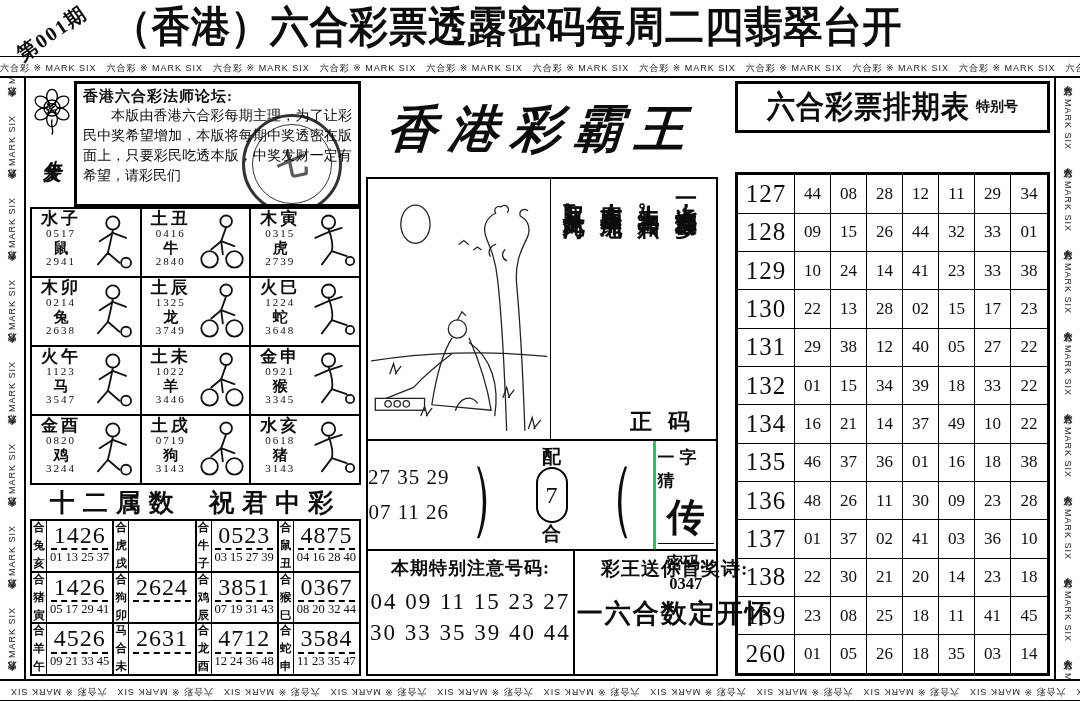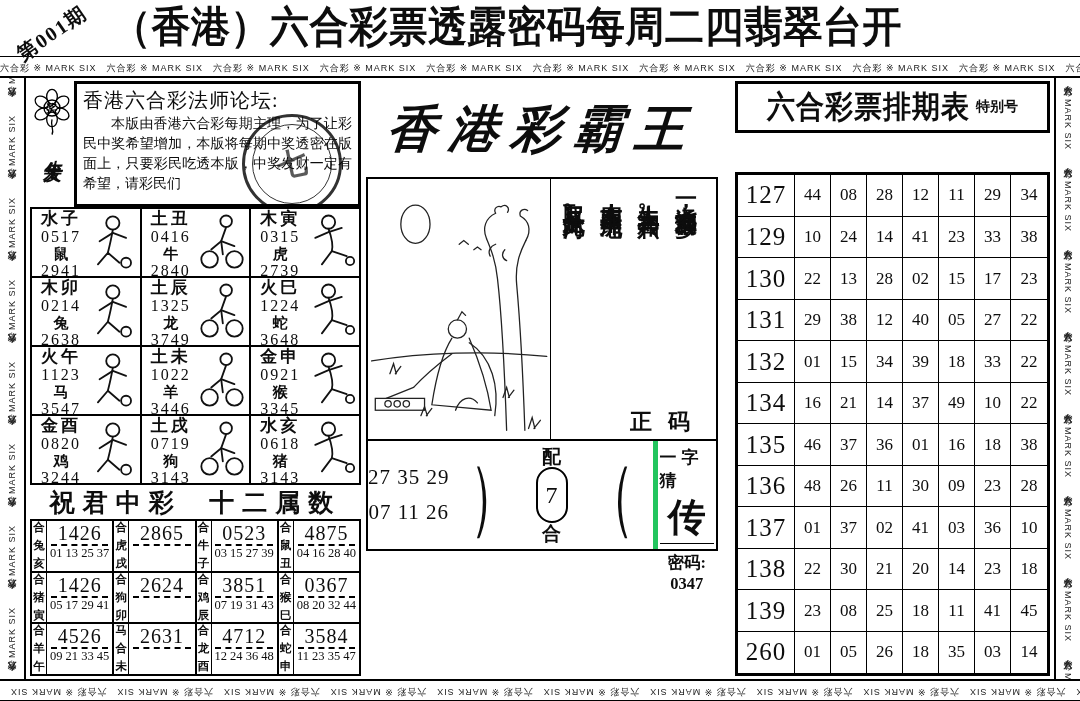--- a/index.html
+++ b/index.html
@@ -23,60 +23,60 @@
   .content{flex:1;display:flex;gap:5px;padding:3px 4px;border-left:2px solid #000;border-right:2px solid #000;min-width:0;}
 
   
   .col-left{width:331px;display:flex;flex-direction:column;}
   .left-top{display:flex;height:126px;}
   .logo-col{width:44px;display:flex;flex-direction:column;align-items:center;padding-top:2px;}
   .logo-col svg{width:40px;height:58px;stroke:#000;fill:none;stroke-width:2;}
   .logo-col svg text{fill:#000;stroke:none;font-weight:bold;}
   .logo-caption{writing-mode:vertical-rl;text-orientation:upright;font-weight:900;font-style:italic;font-size:18px;margin-top:4px;letter-spacing:2px;}
   .forum{flex:1;border:3px solid #000;padding:3px 6px;position:relative;overflow:hidden;}
-  .forum-title{font-size:20px;font-weight:normal;letter-spacing:1px;}
+  .forum-title{font-size:15px;font-weight:bold;letter-spacing:1px;}
   .forum-body{font-size:14px;line-height:1.42;text-align:justify;text-indent:2em;}
   .stamp{position:absolute;right:16px;top:30px;width:100px;height:100px;border:3px solid #000;border-radius:50%;opacity:.8;}
   .stamp::before{content:"";position:absolute;inset:7px;border:1.5px solid #000;border-radius:50%;}
   .stamp-core{position:absolute;inset:0;display:flex;align-items:center;justify-content:center;font-size:30px;font-weight:bold;transform:rotate(-12deg);opacity:.85;}
 
   .zodiac-grid{display:grid;grid-template-columns:repeat(3,1fr);border-top:2.5px solid #000;border-left:2.5px solid #000;}
   .z-cell{border-right:2.5px solid #000;border-bottom:2.5px solid #000;height:69px;display:flex;padding:1px 2px;overflow:hidden;}
   .z-info{width:54px;text-align:center;line-height:1.08;}
   .z-el{font-weight:bold;font-size:17px;letter-spacing:3px;white-space:nowrap;}
-  .z-num{font-size:16px;letter-spacing:2px;}
+  .z-num{font-size:11px;letter-spacing:2px;}
   .z-an{font-size:15px;font-weight:bold;}
   .doodle{flex:1;height:64px;stroke:#111;fill:none;stroke-width:2.2;stroke-linecap:round;}
 
   .pairs-header{height:34px;display:flex;align-items:center;justify-content:space-around;font-size:25px;font-weight:900;letter-spacing:8px;padding:0 6px;}
   .pairs-grid{display:grid;grid-template-columns:repeat(4,1fr);border-top:2.5px solid #000;border-left:2.5px solid #000;flex:1;}
   .p-cell{border-right:2.5px solid #000;border-bottom:2.5px solid #000;display:flex;min-height:46px;}
   .p-label{width:15px;border-right:1.5px solid #000;display:flex;flex-direction:column;align-items:center;justify-content:space-between;font-size:11.5px;font-weight:bold;padding:1px 0;line-height:1;}
   .p-main{flex:1;display:flex;flex-direction:column;align-items:center;}
-  .p-big{font-size:20px;line-height:1.05;letter-spacing:1px;margin-top:2px;}
+  .p-big{font-size:24px;line-height:1.05;letter-spacing:1px;margin-top:2px;}
   .p-dash{width:88%;border-bottom:2px dashed #000;margin:0 0 1px;}
   .p-small{font-size:12.5px;white-space:nowrap;line-height:1;}
 
   
   .col-center{width:352px;display:flex;flex-direction:column;}
   .c-masthead{height:96px;display:flex;align-items:center;justify-content:center;font-size:50px;font-weight:900;font-style:italic;letter-spacing:12px;white-space:nowrap;transform:skewX(-4deg);}
   .c-main{border:2.5px solid #000;height:264px;display:flex;min-height:0;}
   .c-illu{flex:1.18;border-right:1.5px solid #000;position:relative;}
   .c-illu svg{width:100%;height:100%;stroke:#222;fill:none;stroke-width:1.4;stroke-linecap:round;}
   .c-poem{flex:1;position:relative;padding:8px 6px 26px 4px;overflow:hidden;}
   .poem-text{writing-mode:vertical-rl;text-orientation:upright;font-size:22px;font-weight:bold;line-height:1.7;height:100%;letter-spacing:2px;}
   .poem-footer{position:absolute;bottom:2px;right:10px;font-size:22px;font-weight:bold;letter-spacing:16px;white-space:nowrap;}
   .c-combo{border:2.5px solid #000;border-top:none;height:110px;display:flex;}
   .combo-box{flex:1;display:flex;align-items:center;justify-content:center;gap:1px;}
   .combo-nums{font-size:21px;line-height:1.65;text-align:center;white-space:nowrap;letter-spacing:1px;}
   .bracket{font-size:84px;font-weight:400;line-height:1;transform:scaleX(.55);font-family:"DejaVu Sans",sans-serif;}
   .oval-wrap{display:flex;flex-direction:column;align-items:center;line-height:1;}
   .combo-char{font-size:19px;font-weight:bold;}
   .oval{width:32px;height:56px;border:2.5px solid #000;border-radius:16px;display:flex;align-items:center;justify-content:center;font-size:24px;margin:1px 0;}
-  .word-box{width:116px;border-left:5px solid #22c55e;display:flex;flex-direction:column;align-items:center;justify-content:space-between;padding:5px 2px 0;}
+  .word-box{width:116px;border-left:3px solid #22c55e;display:flex;flex-direction:column;align-items:center;justify-content:space-between;padding:5px 2px 0;}
   .word-title{font-size:17px;font-weight:bold;letter-spacing:5px;}
   .word-char{font-size:38px;font-weight:bold;}
   .word-code{font-size:16.5px;font-weight:bold;border-top:1.5px solid #000;width:100%;text-align:center;padding:8px 0;}
   .c-bottom{border:2.5px solid #000;border-top:none;flex:1;display:flex;min-height:0;}
   .special-box{flex:1.05;border-right:2px solid #000;padding:5px 2px;text-align:center;}
   .special-title{font-size:18px;font-weight:bold;letter-spacing:1px;white-space:nowrap;}
   .special-nums{font-size:23px;line-height:1.35;letter-spacing:2px;margin-top:6px;white-space:nowrap;}
   .prize-box{flex:1;text-align:center;padding:5px 2px;}
   .prize-title{font-size:19px;font-weight:900;letter-spacing:1px;white-space:nowrap;}
   .prize-line{font-size:26px;font-weight:900;margin-top:14px;letter-spacing:2px;white-space:nowrap;}
@@ -310,46 +310,41 @@
                 <circle cx="26" cy="11" r="8"></circle>
                 <path d="M26 19 C30 30 32 38 30 46"></path>
                 <path d="M26 23 L10 30 M26 23 L42 18"></path>
                 <path d="M30 46 L18 62 M30 46 L48 52"></path>
                 <circle cx="52" cy="58" r="5"></circle>
               </svg>
             </div>
           </div>
 
         <div class="pairs-header">
+          <span>十二属数</span>
           <span>祝君中彩</span>
-          <span>十二属数</span>
         </div>
         <div class="pairs-grid" id="pairs-grid">
             <div class="p-cell">
               <div class="p-label">
                 <span>合</span>
                 <span>兔</span>
                 <span>亥</span>
               </div>
               <div class="p-main">
                 <div class="p-big">1426</div>
                 <div class="p-dash"></div>
                 <div class="p-small">01 13 25 37</div>
               </div>
             </div>
             <div class="p-cell">
               <div class="p-label">
                 <span>合</span>
                 <span>虎</span>
                 <span>戌</span>
-              </div>
-              <div class="p-main">
-                <div class="p-big">2865</div>
-                <div class="p-dash"></div>
-                <div class="p-small"></div>
               </div>
             </div>
             <div class="p-cell">
               <div class="p-label">
                 <span>合</span>
                 <span>牛</span>
                 <span>子</span>
               </div>
               <div class="p-main">
                 <div class="p-big">0523</div>
@@ -525,40 +520,63 @@
             </div>
             <div class="bracket">（</div>
           </div>
           <div class="word-box">
             <div class="word-title">一字猜</div>
             <div class="word-char">传</div>
             <div class="word-code">密码: 0347</div>
           </div>
         </div>
 
+        <div class="c-bottom">
+          <div class="special-box">
+            <div class="special-title">本期特别注意号码:</div>
+            <div class="special-nums">
+              <div>04 09 11 15 23 27</div>
+              <div>30 33 35 39 40 44</div>
+            </div>
+          </div>
+          <div class="prize-box">
+            <div class="prize-title">彩王送你首奖诗:</div>
+            <div class="prize-line">一六合数定开怀</div>
+          </div>
+        </div>
       </div>
 
       <div class="col-right">
         <div class="r-header">
           <span class="r-title">六合彩票排期表</span>
           <span class="r-badge">特别号</span>
         </div>
         <table class="rank-table">
           <tbody id="rank-body">
               <tr>
                 <td class="per">127</td>
                 <td>44</td>
                 <td>08</td>
                 <td>28</td>
                 <td>12</td>
                 <td>11</td>
                 <td>29</td>
                 <td>34</td>
               </tr>
               <tr>
+                <td class="per">128</td>
+                <td>09</td>
+                <td>15</td>
+                <td>26</td>
+                <td>44</td>
+                <td>32</td>
+                <td>33</td>
+                <td>01</td>
+              </tr>
+              <tr>
                 <td class="per">129</td>
                 <td>10</td>
                 <td>24</td>
                 <td>14</td>
                 <td>41</td>
                 <td>23</td>
                 <td>33</td>
                 <td>38</td>
               </tr>
               <tr>

